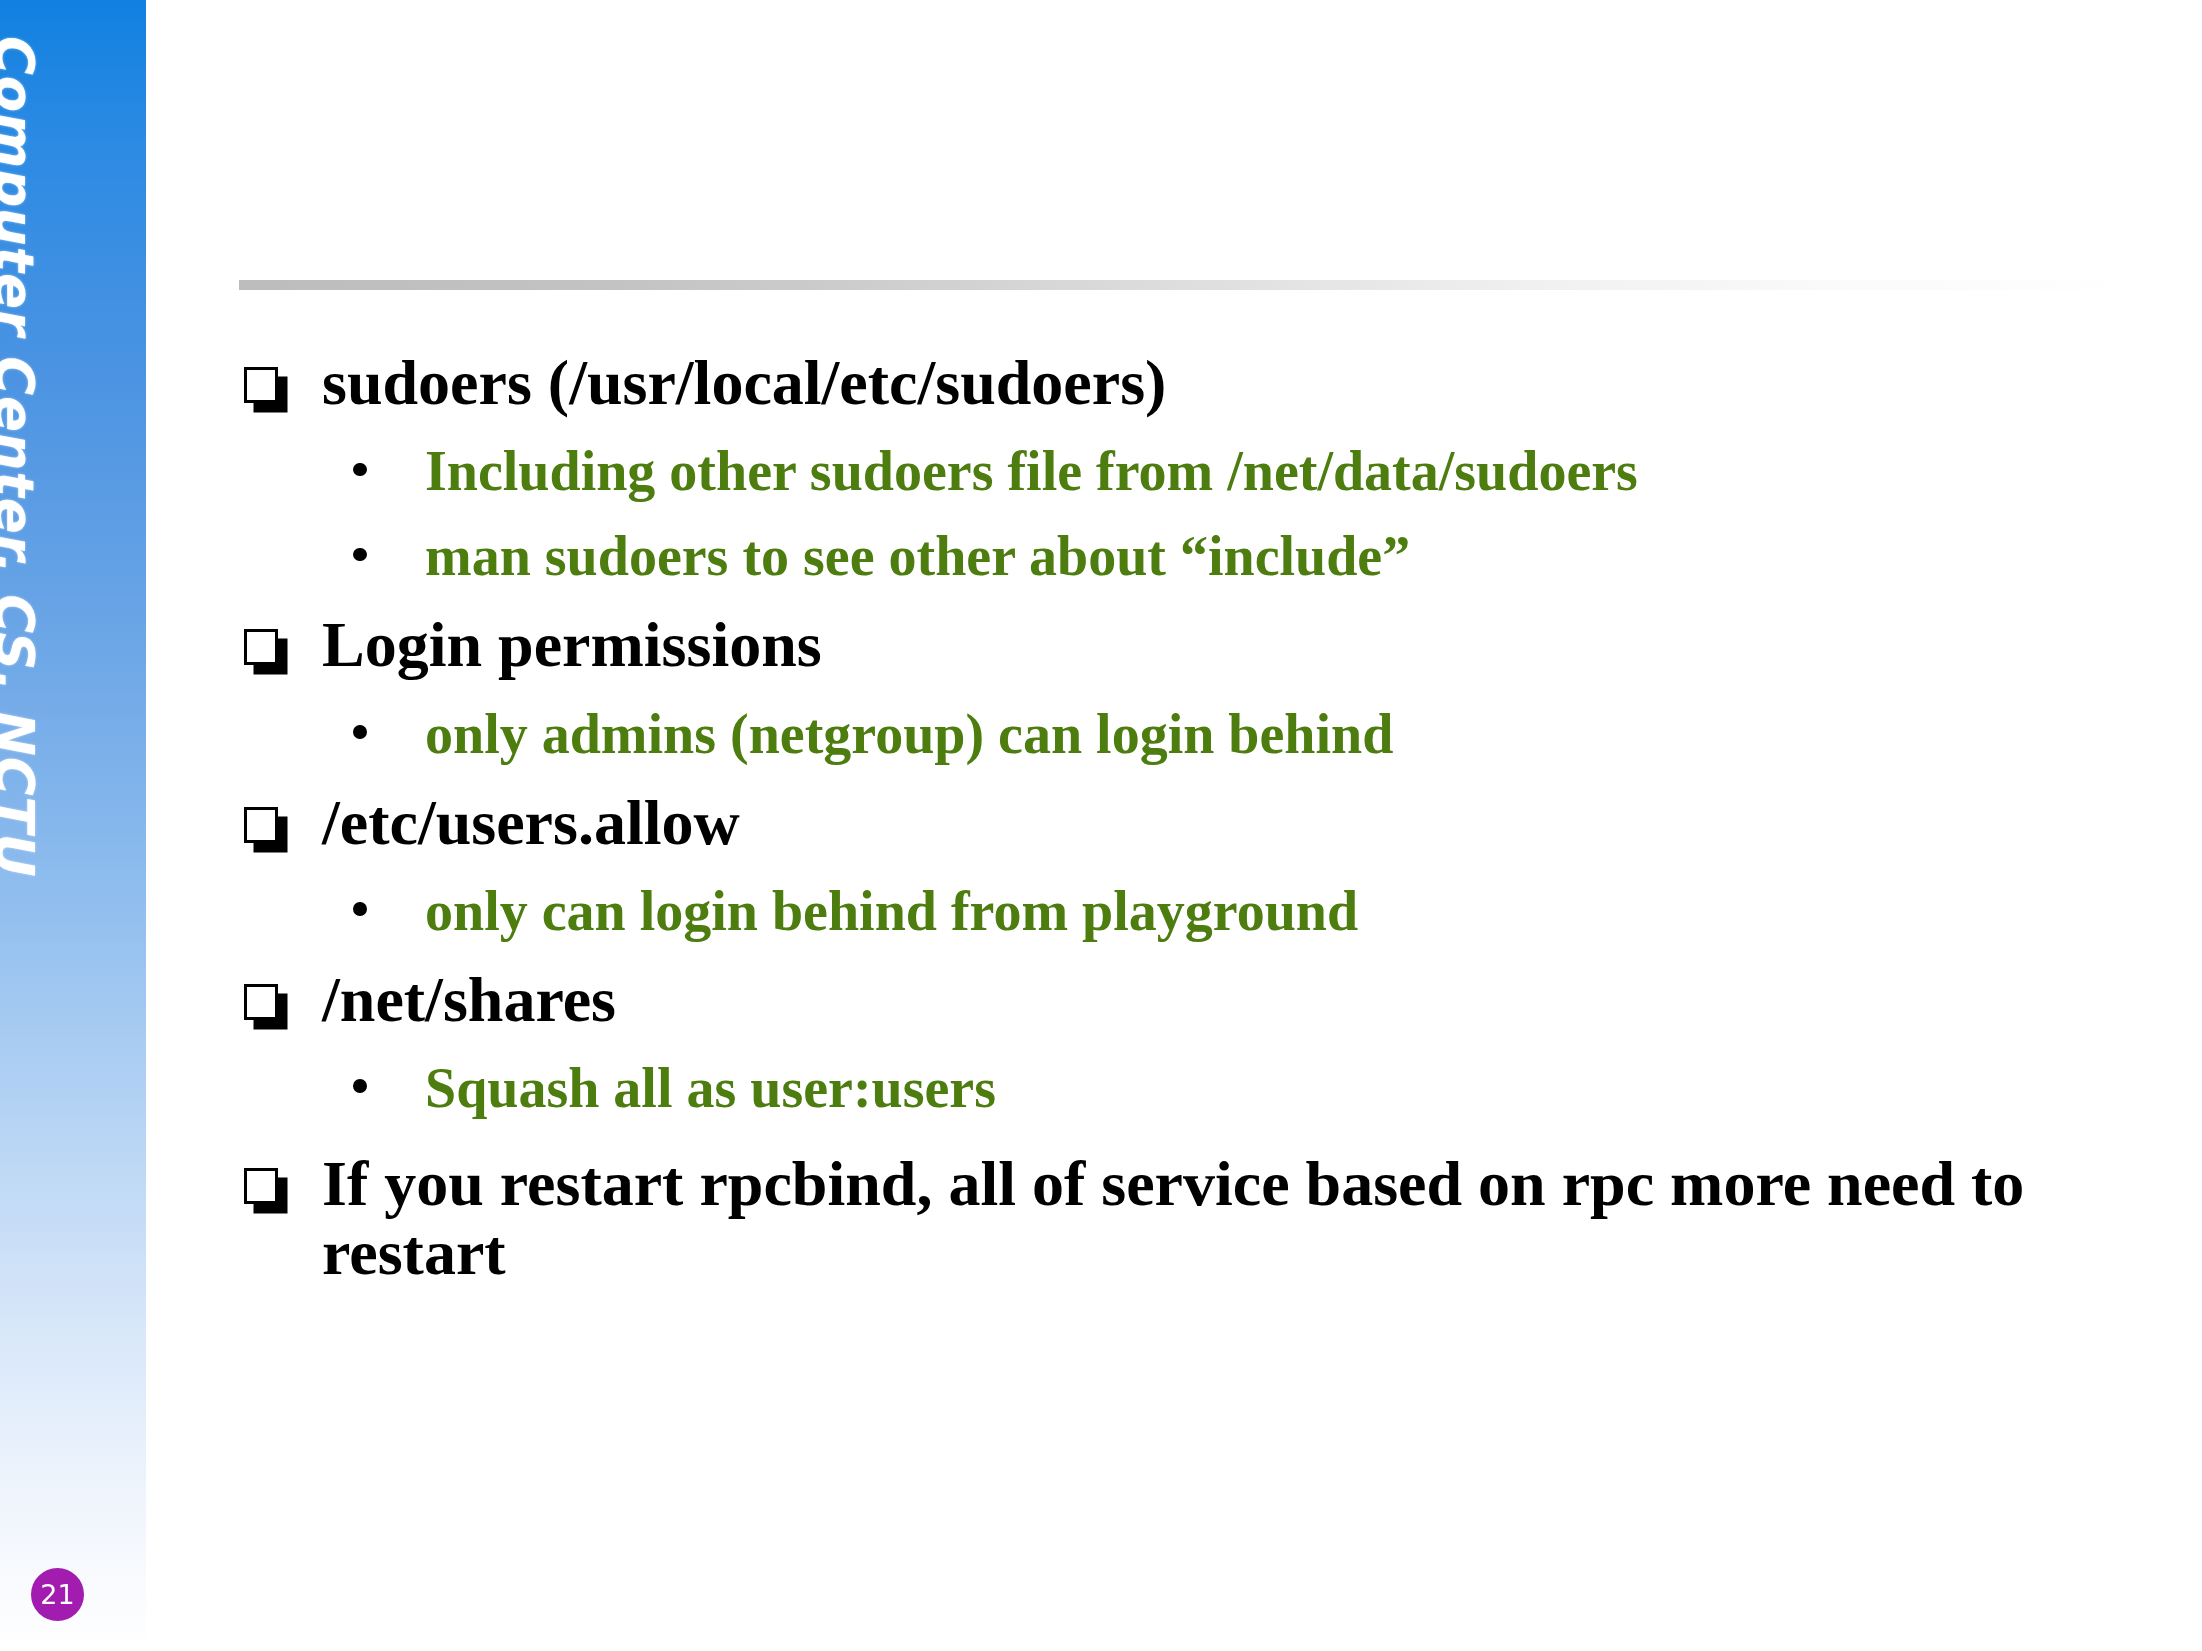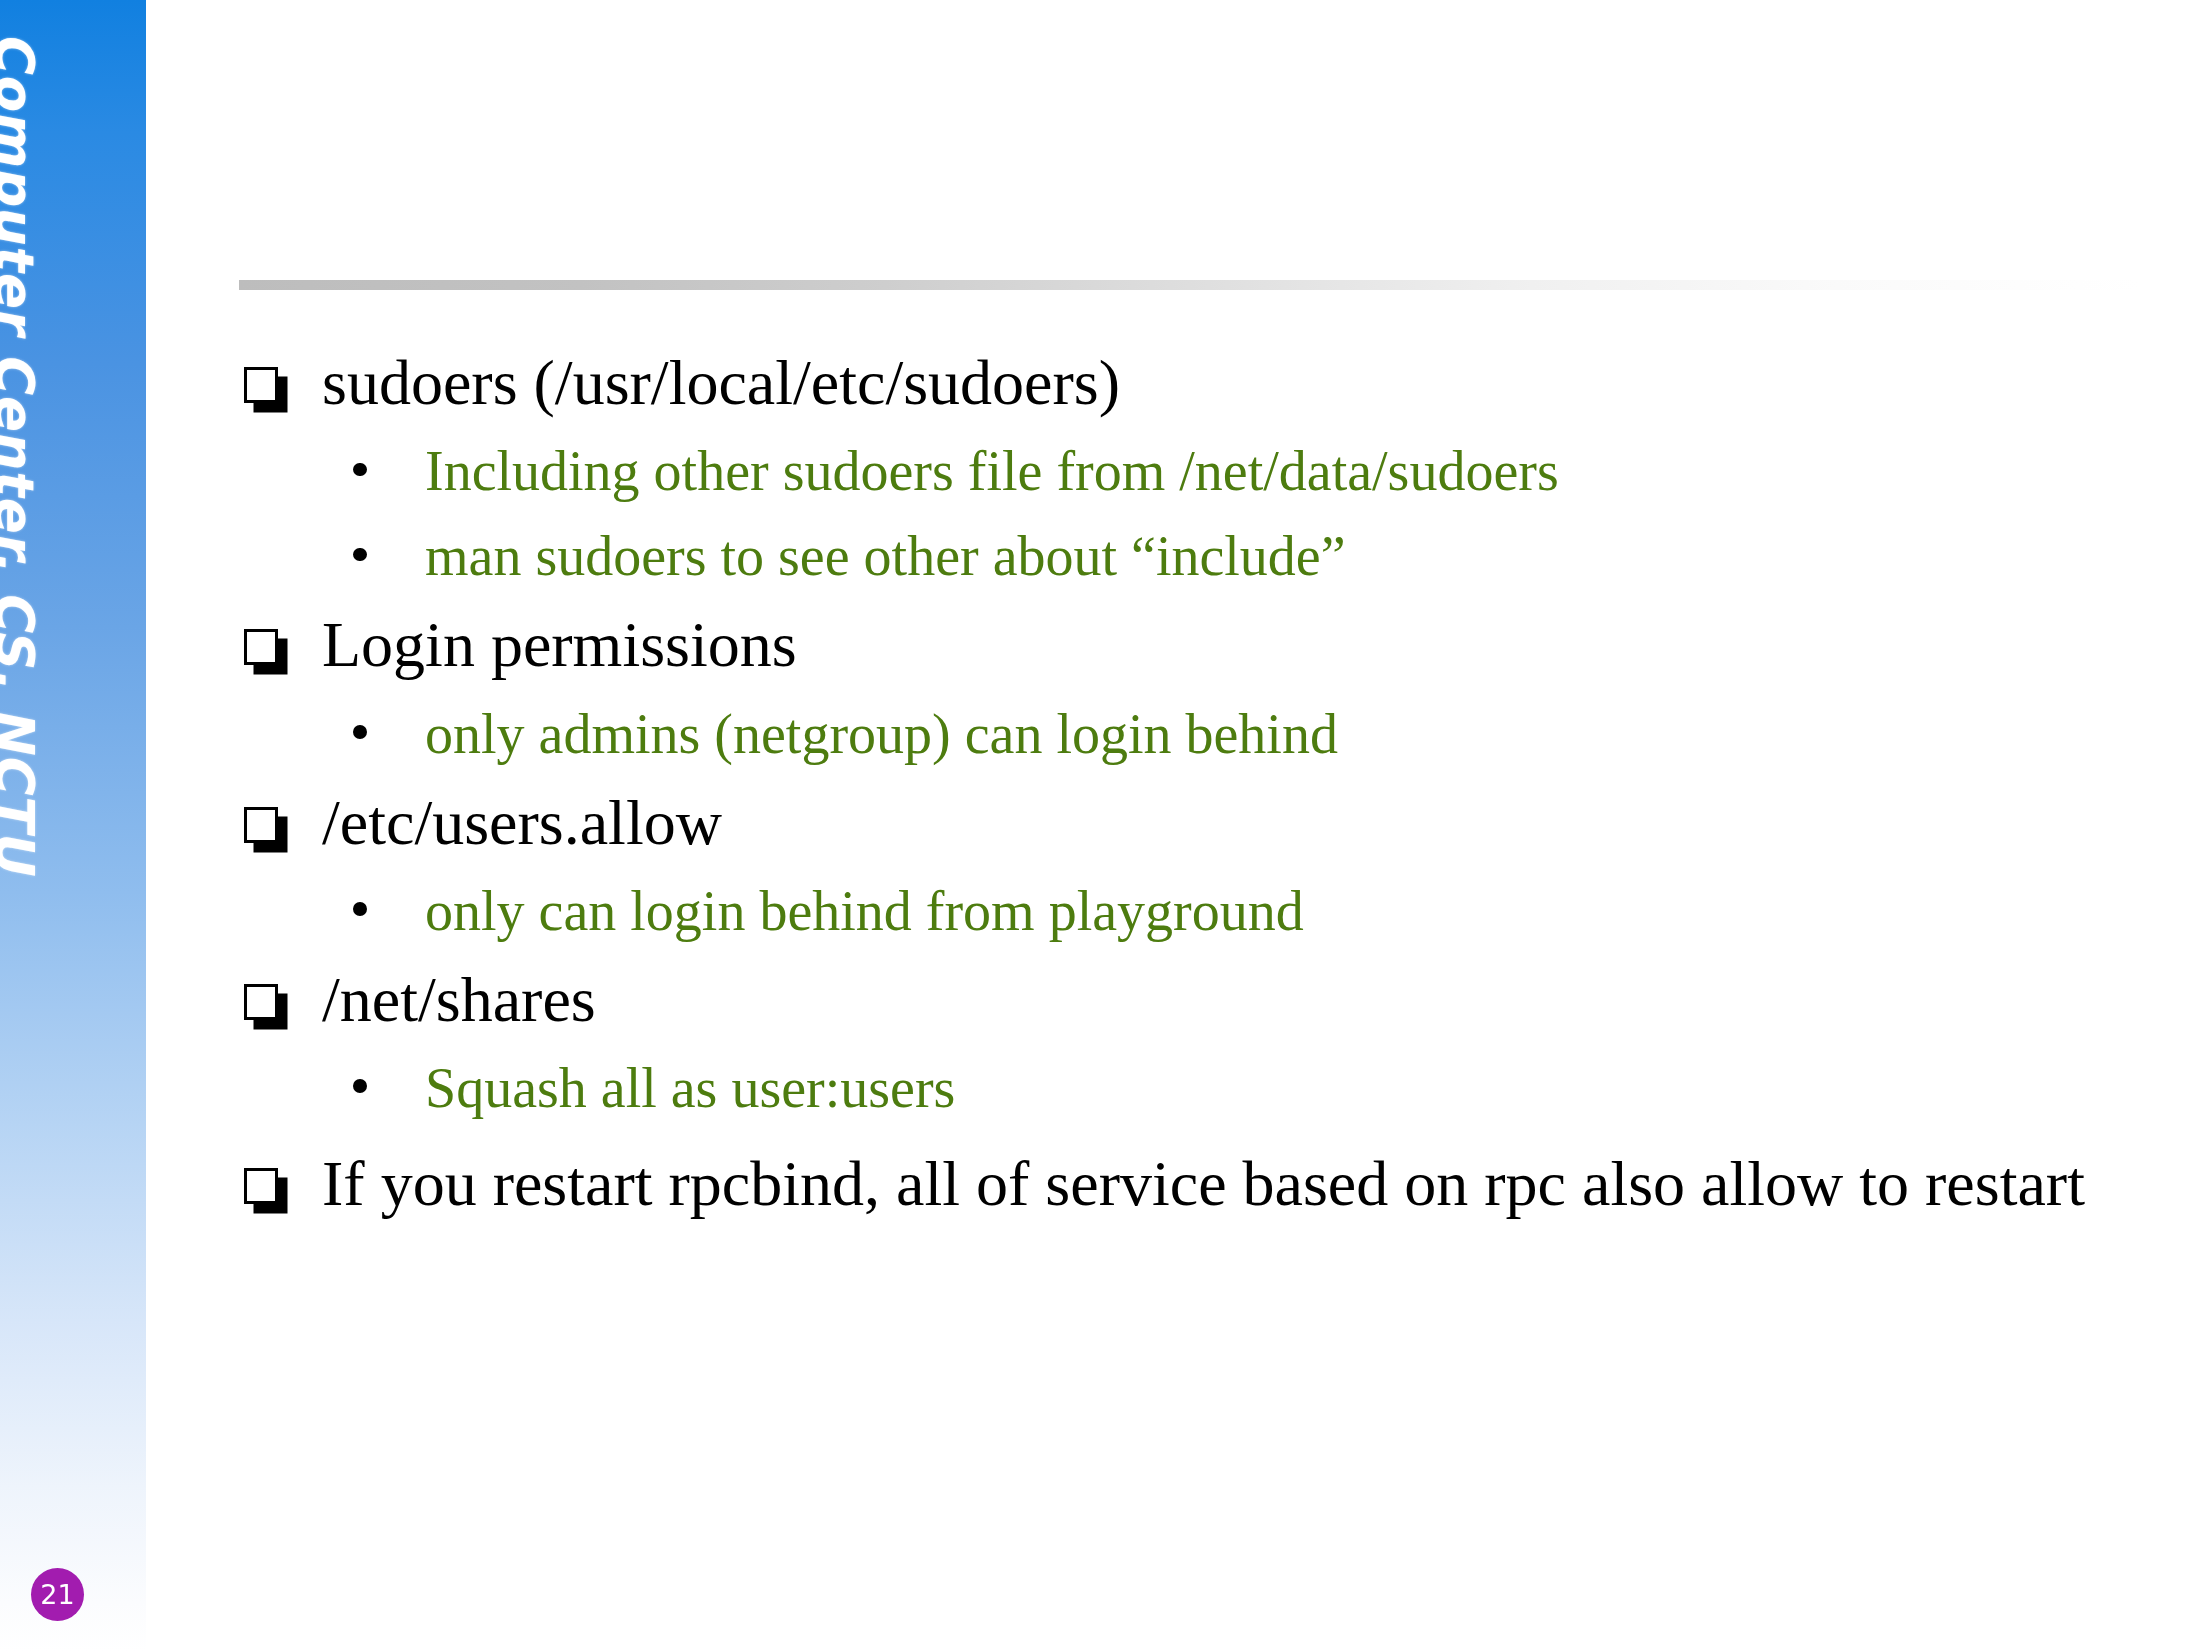--- a/index.html
+++ b/index.html
@@ -153,20 +153,21 @@
     left: 114px;
     top: 22.4px;
     width: 13.8px;
     height: 13.8px;
     border-radius: 50%;
     background: #000000;
   }
 
   .group {
     margin-bottom: 12px;
+    font-weight: bold;
   }
   .group:last-child {
     margin-bottom: 0;
   }
   .spacer-last { margin-top: 29px; }
 </style>
 </head>
 <body>
 
 <div class="slide">
@@ -226,19 +227,19 @@
       </div>
       <div class="lvl2">
         <span class="dot"></span>
         <span>Squash all as user:users</span>
       </div>
     </div>
 
     <div class="group spacer-last">
       <div class="lvl1">
         <span class="sq"></span>
-        <span class="lvl1-text">If you restart rpcbind, all of service based on rpc also allow to restart</span>
+        <span class="lvl1-text">If you restart rpcbind, all of service based on rpc more need to restart</span>
       </div>
     </div>
 
   </div>
 </div>
 
 
 </body></html>

